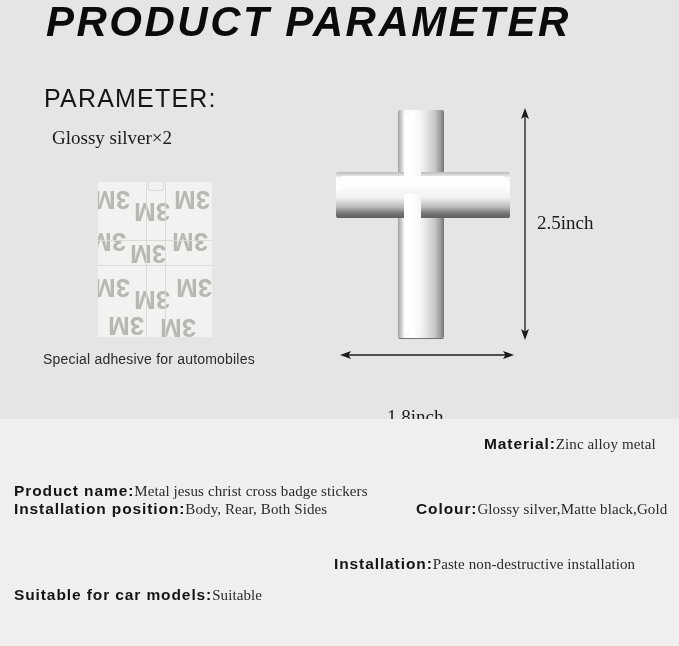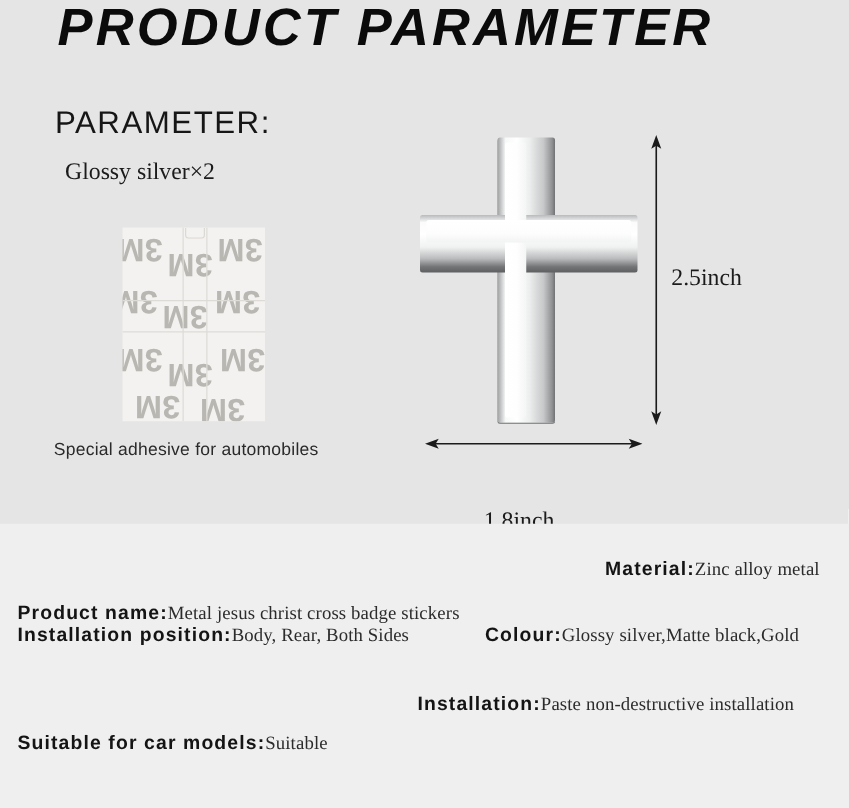--- a/index.html
+++ b/index.html
@@ -234,22 +234,22 @@
     font-size: 15px;
     color: #2b2b2b;
     letter-spacing: 0.1px;
   }
   
   #row-product-name   { left: 14px;  top: 458px; margin-top: 25px; }
   #row-install-pos    { left: 14px;  top: 501px; }
   #row-use            { left: 14px;  top: 544px; }
   #row-car-models     { left: 14px;  top: 587px; }
   
-  #row-material       { left: 484px; top: 448px; }
-  #row-colour         { left: 388px; top: 501px; text-align: center; }
+  #row-material       { left: 484px; top: 436px; }
+  #row-colour         { left: 416px; top: 501px; text-align: center; }
   #row-installation   { left: 334px; top: 544px; margin-top: 12px; }
 </style>
 </head>
 <body>
 
 <div id="page">
 
   <div id="title">PRODUCT PARAMETER</div>
 
   <div id="quantity-heading">PARAMETER:</div>

